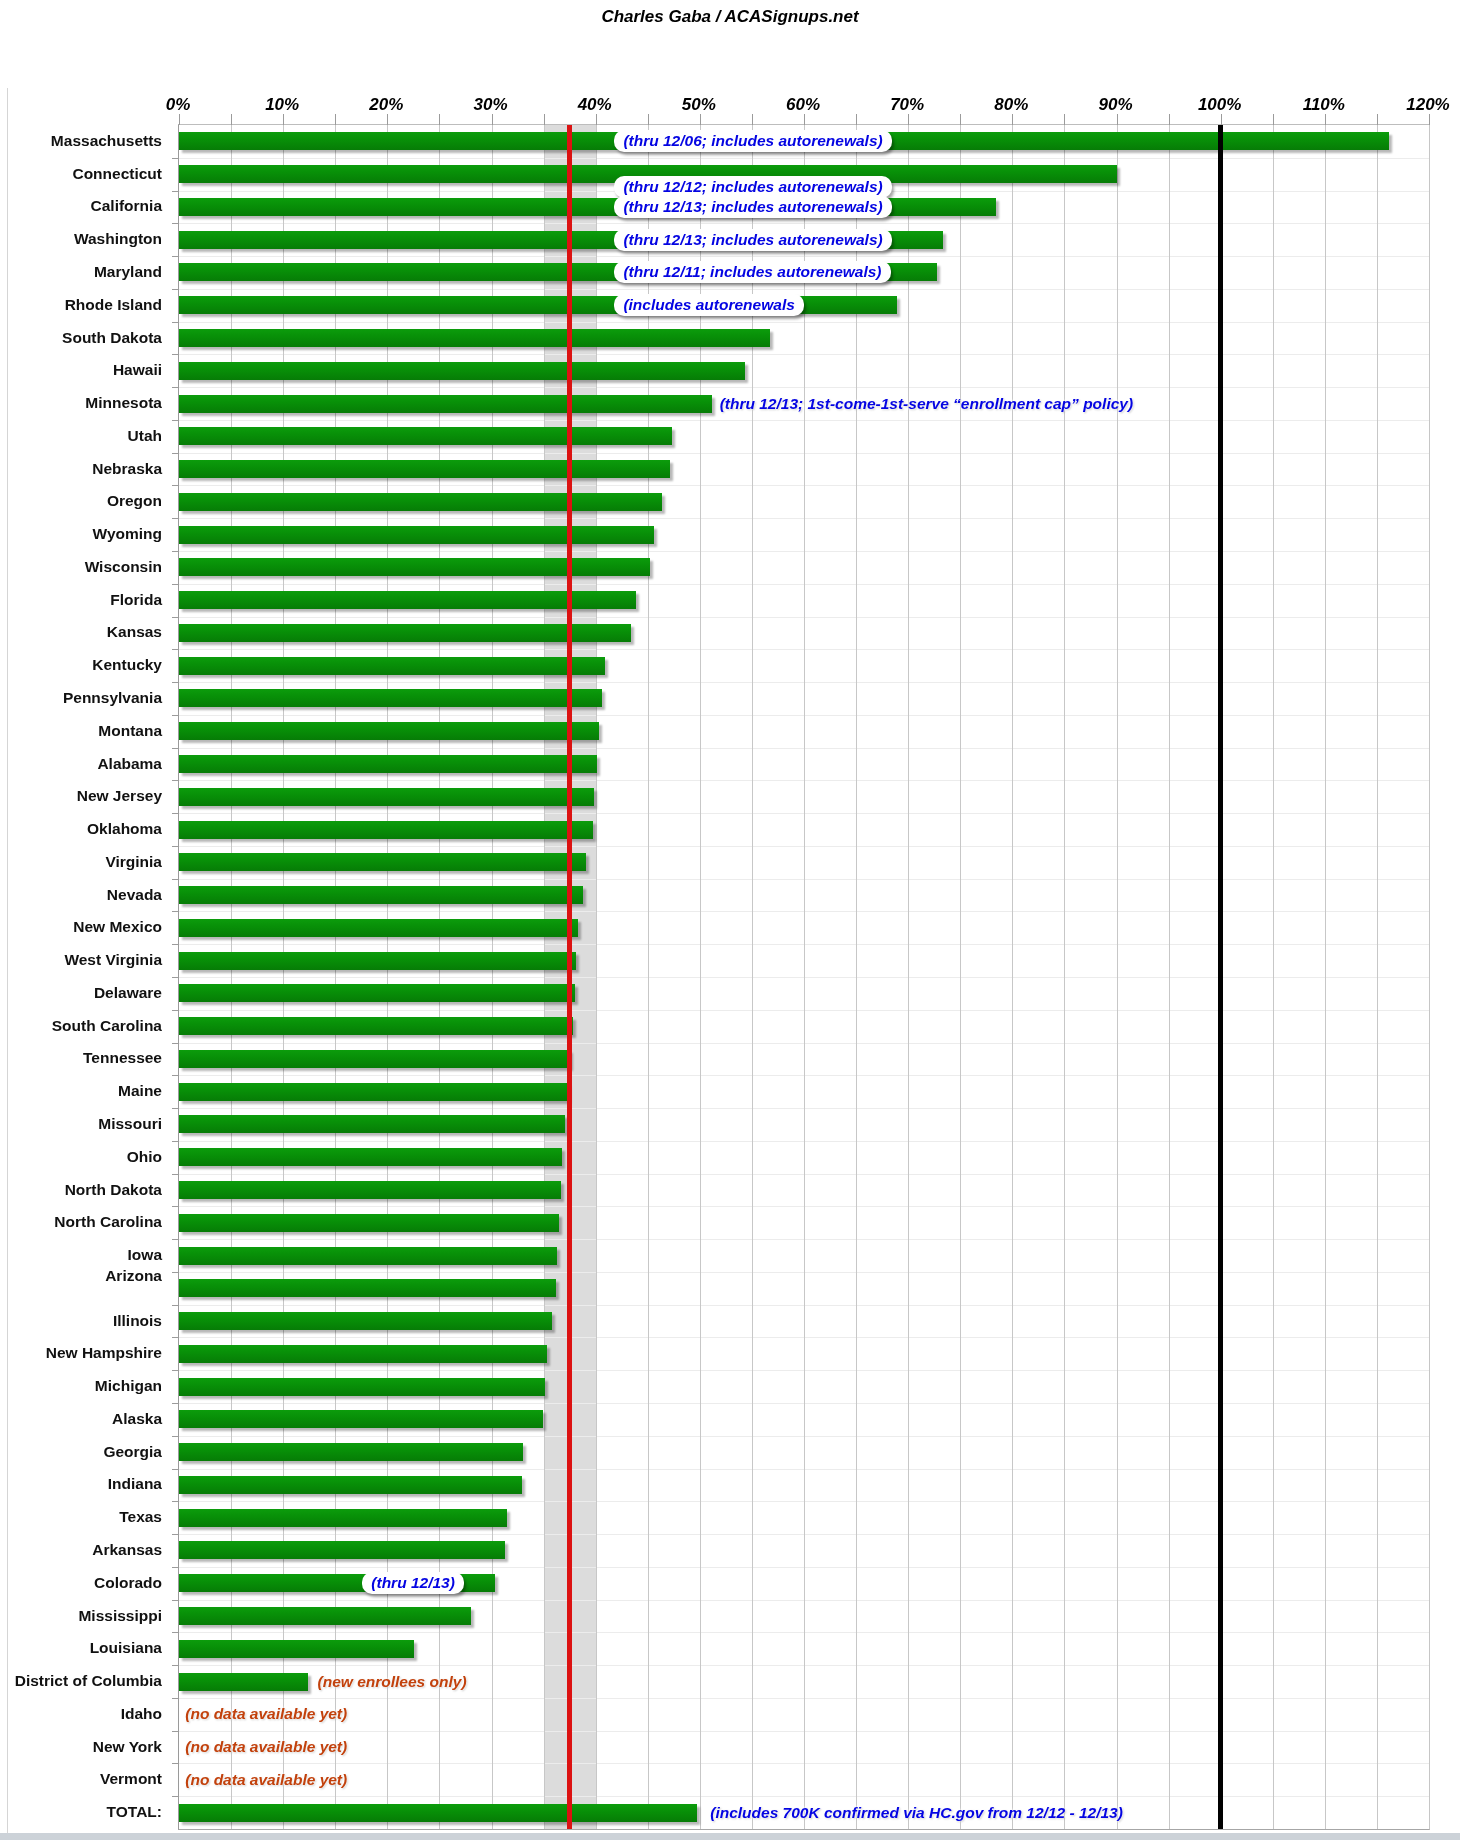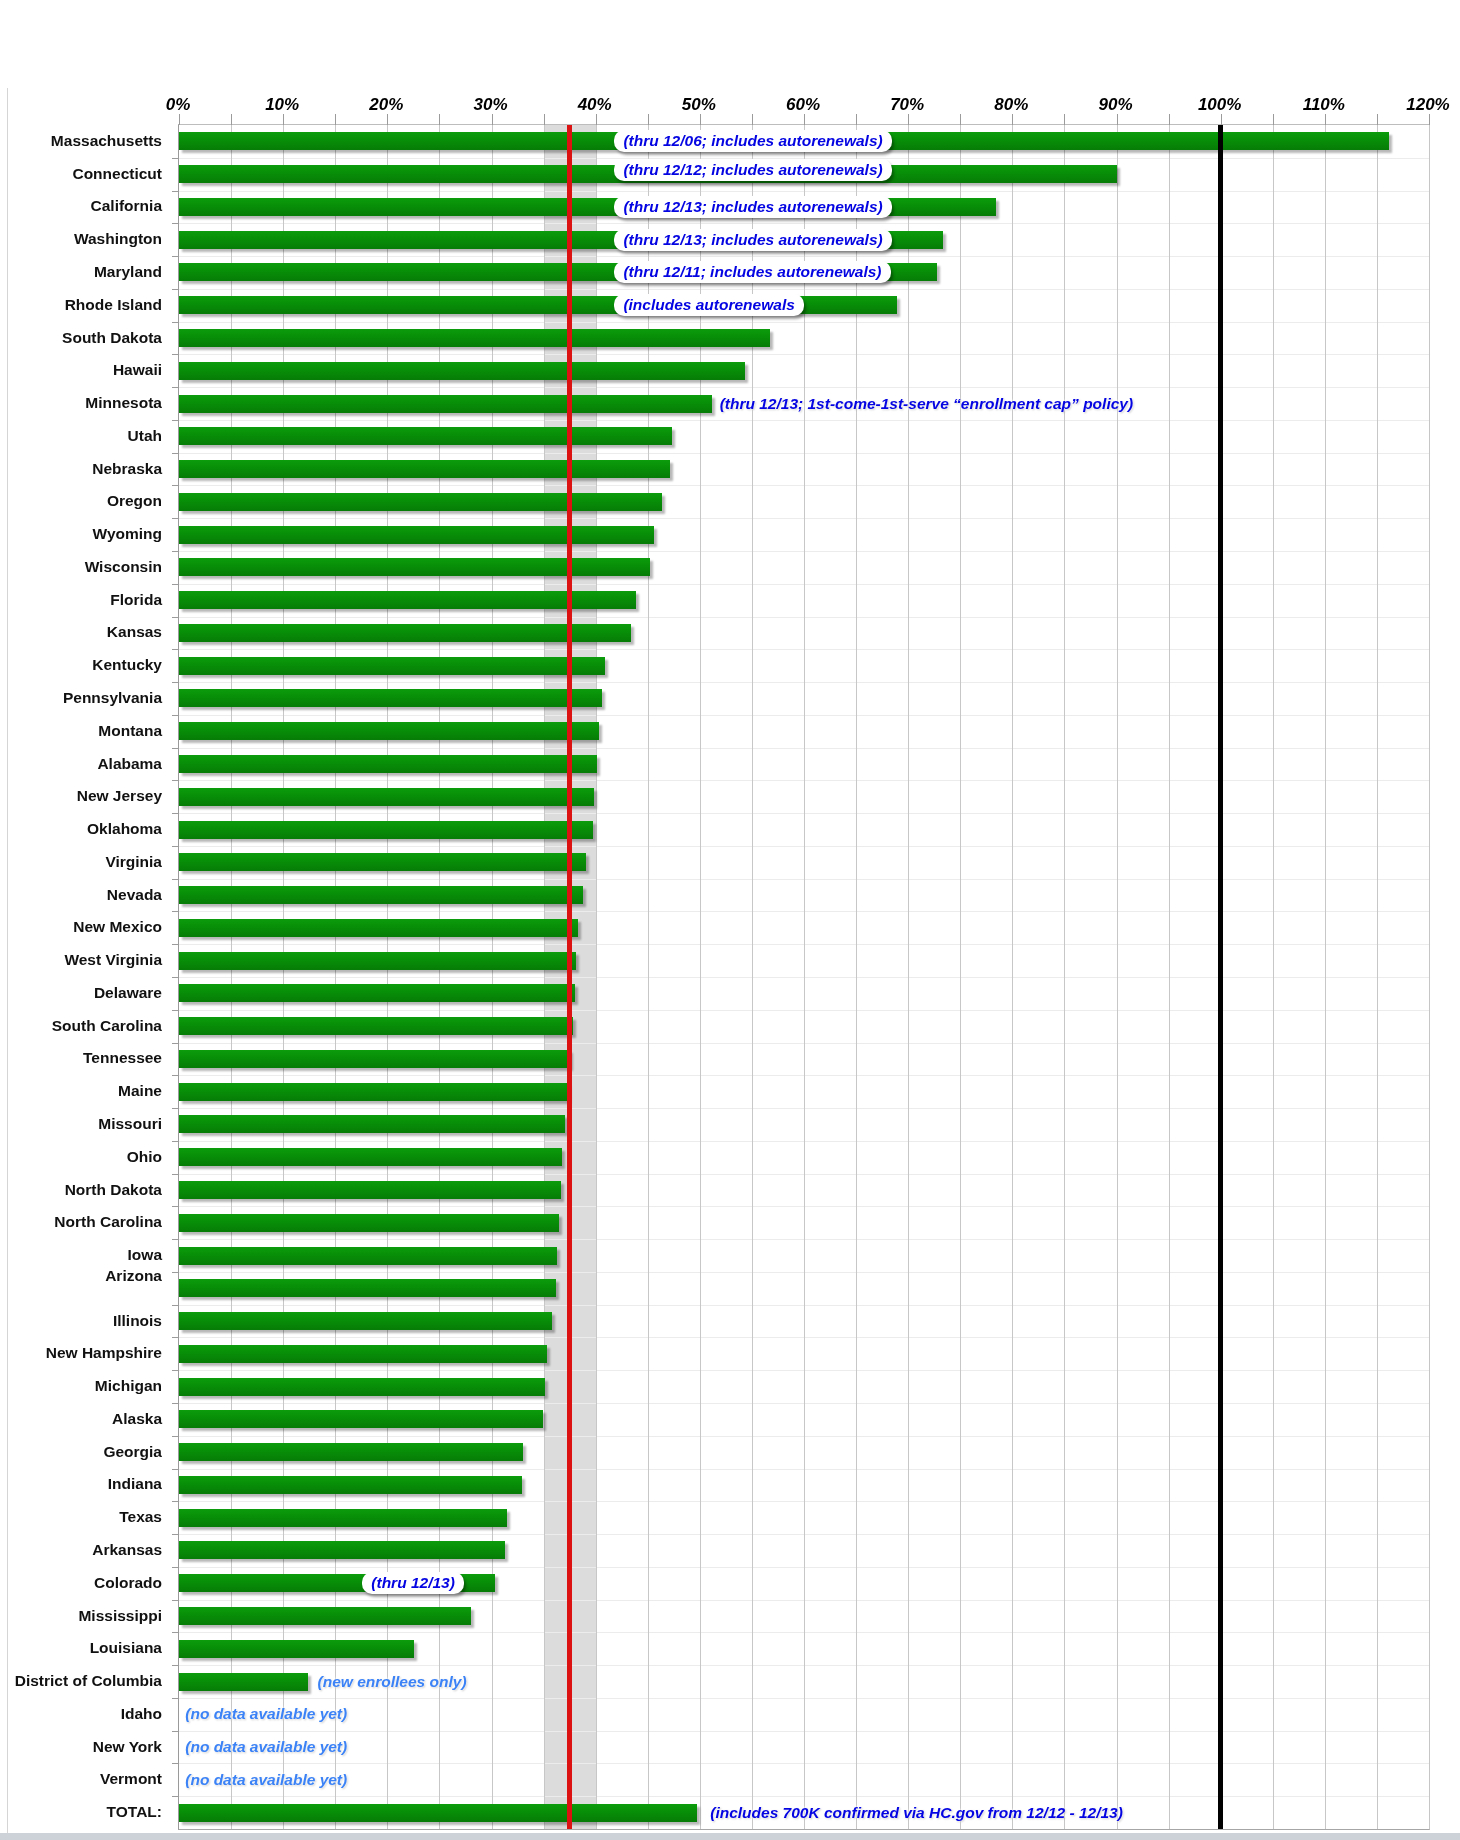--- a/index.html
+++ b/index.html
@@ -32,34 +32,35 @@
        background:linear-gradient(180deg,#0c9c0c,#089008 40%,#067c06);
        box-shadow:2.5px 3px 2px rgba(0,0,0,0.28);}
 
   .refline{position:absolute;top:0;height:100%;z-index:6;}
   .red-line{width:5px;background:#dc1212;}
   .black-line{width:5px;background:#000;}
 
   .note{position:absolute;height:22px;line-height:22px;font-weight:bold;font-style:italic;
         font-size:15.5px;white-space:nowrap;z-index:7;}
   .note.blue{color:#0404e2;}
-  .note.red{color:#3b82f6;font-style:italic;}
+  .note.red{color:#c2410c;font-style:italic;}
   .note.boxed{background:#ffffff;border-radius:10px;padding:0 9px;box-shadow:2px 3px 3px rgba(0,0,0,0.35);}
   .note.glow{text-shadow:0 0 3px #fff,0 0 3px #fff,1px 1px 2px rgba(0,0,0,0.25);}
 
   .left-border{position:absolute;left:7px;top:88px;width:1px;height:1745px;background:#d5d5d5;z-index:0;}
   .bottom-strip{position:absolute;left:0;bottom:0;width:100%;height:7px;background:#ccd2d8;z-index:9;}
 </style>
 </head>
 <body>
 
 <div class="canvas">
   <div class="left-border"></div>
 
   <div class="title-block">
+    <div class="t3">Charles Gaba / ACASignups.net</div>
   </div>
 
   <div class="axis-labels">
       <span style="left: 0px;">0%</span>
       <span style="left: 104.167px;">10%</span>
       <span style="left: 208.333px;">20%</span>
       <span style="left: 312.5px;">30%</span>
       <span style="left: 416.667px;">40%</span>
       <span style="left: 520.833px;">50%</span>
       <span style="left: 625px;">60%</span>
@@ -272,21 +273,21 @@
       <div class="vgrid" style="left: 1093.75px;"></div>
       <div class="tick" style="left: 1093.75px;"></div>
       <div class="vgrid" style="left: 1145.83px;"></div>
       <div class="tick" style="left: 1145.83px;"></div>
       <div class="vgrid" style="left: 1197.92px;"></div>
       <div class="tick" style="left: 1197.92px;"></div>
       <div class="tick" style="left: 1250px;"></div>
       <div class="bar" style="left: 0px; top: 7.38462px; width: 1210.42px;"></div>
       <div class="note blue boxed" style="left: 435.417px; top: 5.38462px;">(thru 12/06; includes autorenewals)</div>
       <div class="bar" style="left: 0px; top: 40.1538px; width: 937.5px;"></div>
-      <div class="note blue boxed" style="left: 435.417px; top: 34px;">(thru 12/12; includes autorenewals)</div>
+      <div class="note blue boxed" style="left: 435.417px; top: 51px;">(thru 12/12; includes autorenewals)</div>
       <div class="bar" style="left: 0px; top: 72.9231px; width: 816.667px;"></div>
       <div class="note blue boxed" style="left: 435.417px; top: 70.9231px;">(thru 12/13; includes autorenewals)</div>
       <div class="bar" style="left: 0px; top: 105.692px; width: 763.542px;"></div>
       <div class="note blue boxed" style="left: 435.417px; top: 103.692px;">(thru 12/13; includes autorenewals)</div>
       <div class="bar" style="left: 0px; top: 138.462px; width: 758.333px;"></div>
       <div class="note blue boxed" style="left: 435.417px; top: 136.462px;">(thru 12/11; includes autorenewals)</div>
       <div class="bar" style="left: 0px; top: 171.231px; width: 717.708px;"></div>
       <div class="note blue boxed" style="left: 435.417px; top: 169.231px;">(includes autorenewals</div>
       <div class="bar" style="left: 0px; top: 204px; width: 590.625px;"></div>
       <div class="bar" style="left: 0px; top: 236.769px; width: 565.625px;"></div>

